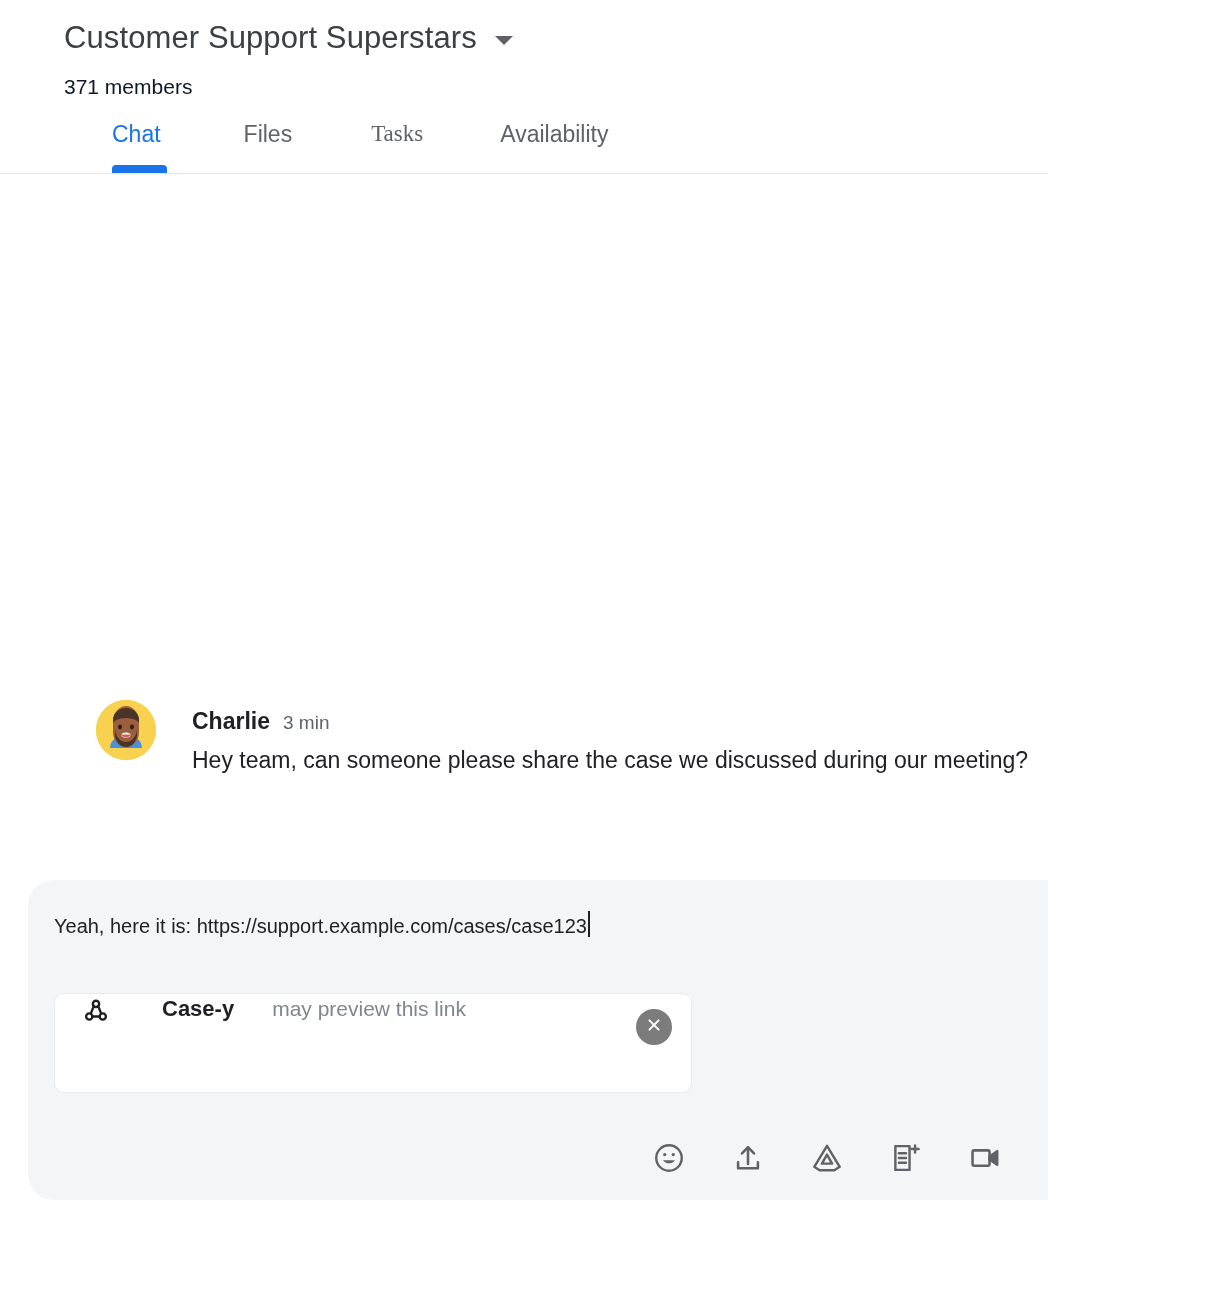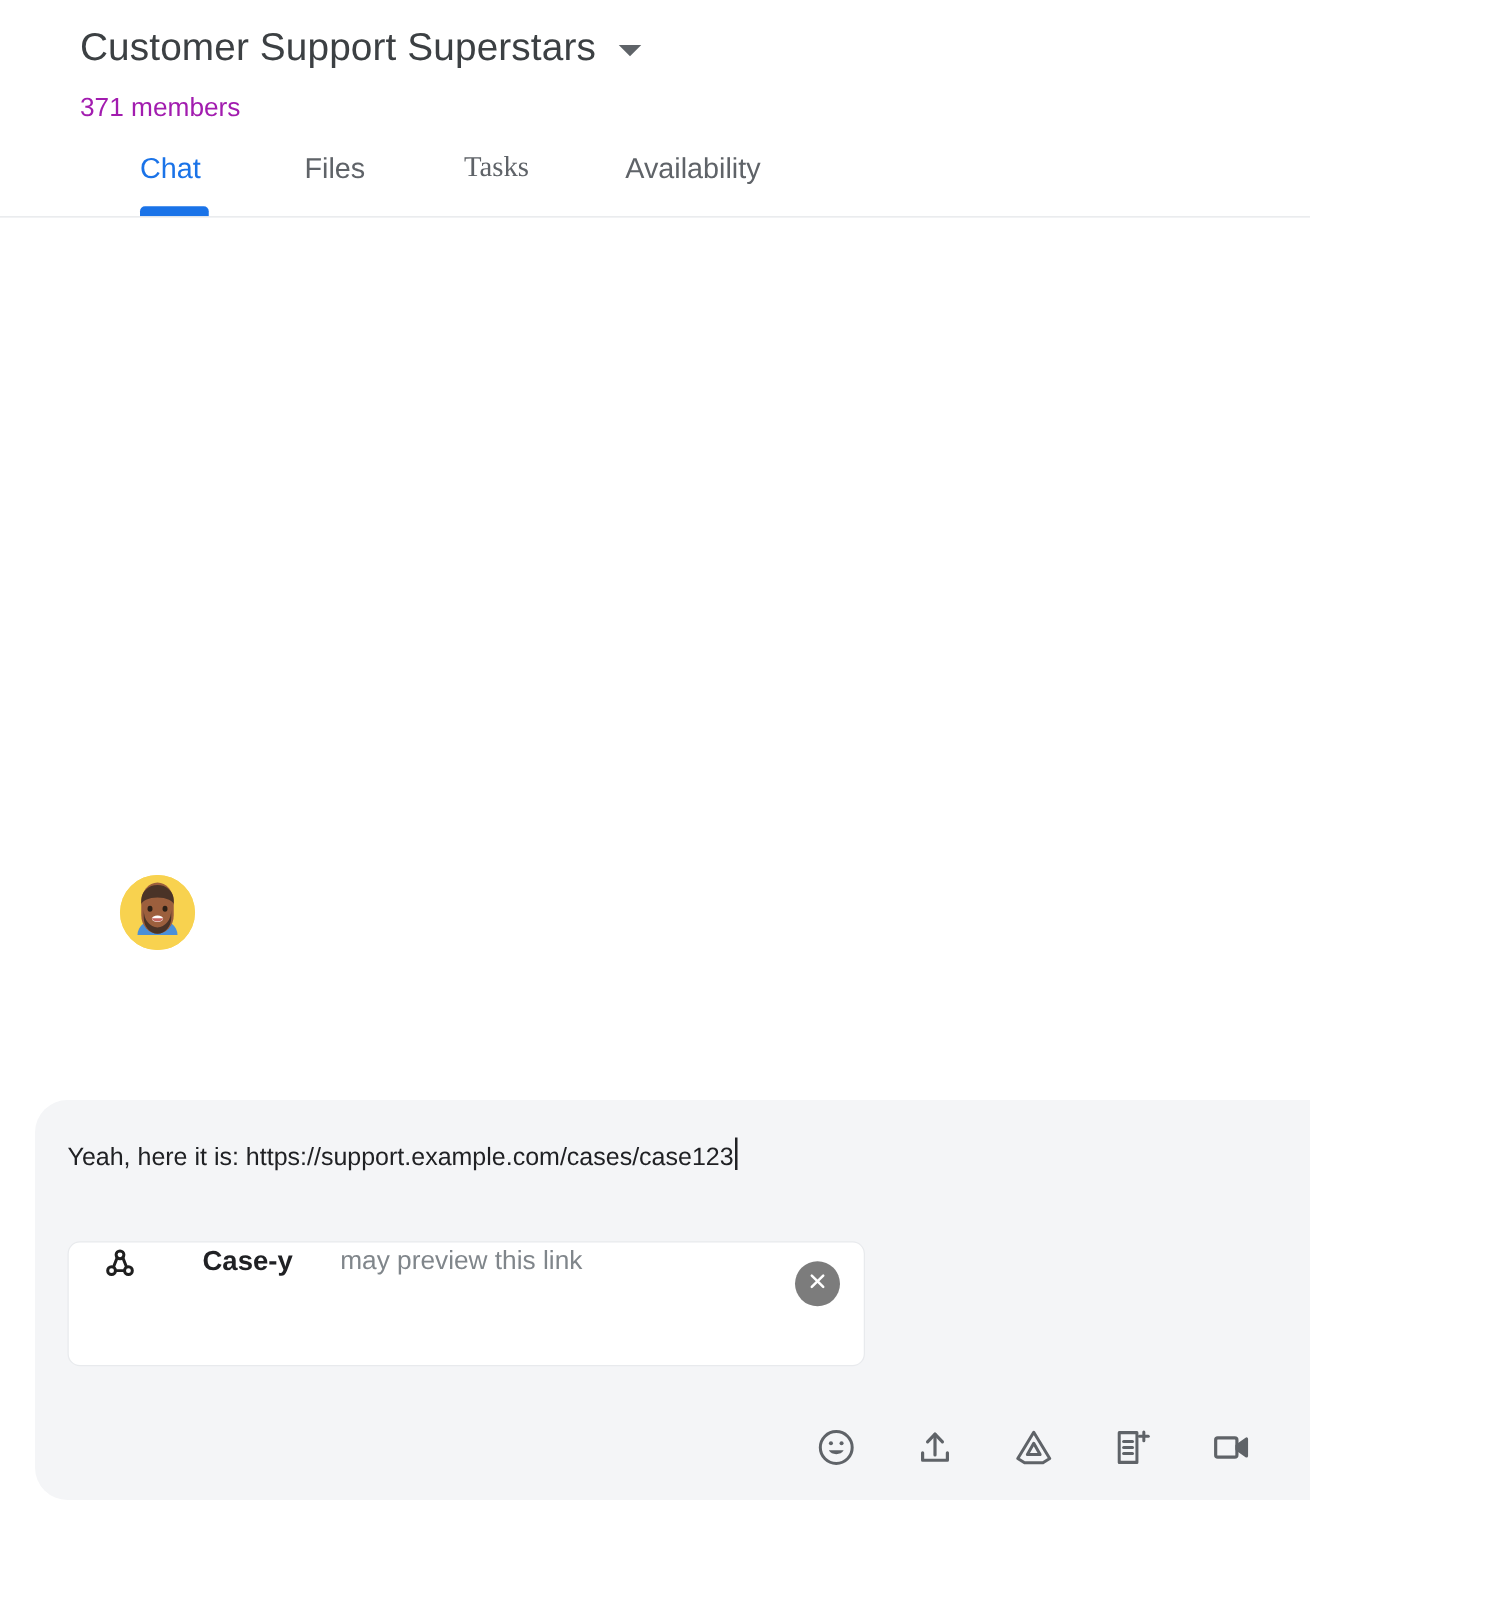--- a/index.html
+++ b/index.html
@@ -47,21 +47,21 @@
     border-left: 9px solid transparent;
     border-right: 9px solid transparent;
     border-top: 9px solid #5f6368;
     margin-top: 4px;
   }
   .members-count {
     position: absolute;
     left: 64px; top: 72px;
     font-size: 21px;
     line-height: 30px;
-    color: #a21caf;
+    color: #0f172a;
     font-weight: 400;
     white-space: nowrap;
   }
   .header-actions {
     position: absolute;
     right: 22px; top: 28px;
     display: flex;
     align-items: center;
     gap: 28px;
   }
@@ -303,20 +303,25 @@
         <path d="M17 20 a13 12 0 0 1 26 0 l0 4 a13 6 0 0 0 -26 0 z" fill="#4a3327"></path>
         <path d="M19 28 a11 14 0 0 0 22 0 l0 6 a11 13 0 0 1 -22 0 z" fill="#4a3327"></path>
         <ellipse cx="24" cy="27" rx="2" ry="2.4" fill="#2c2017"></ellipse>
         <ellipse cx="36" cy="27" rx="2" ry="2.4" fill="#2c2017"></ellipse>
         <ellipse cx="30" cy="35" rx="4.5" ry="2.6" fill="#ffffff"></ellipse>
         <path d="M25.5 34.6 a4.5 2.6 0 0 0 9 0 z" fill="#c4645f"></path>
       </svg>
     </div>
 
     <div class="msg-body">
+      <div class="msg-head">
+        <span class="msg-author">Charlie</span>
+        <span class="msg-time">3 min</span>
+      </div>
+      <div class="msg-text">Hey team, can someone please share the case we discussed during our meeting?</div>
     </div>
   </div>
 
   <div class="composer">
 
     <div class="composer-text">
       <span>Yeah, here it is: https://support.example.com/cases/case123</span><span class="caret"></span>
     </div>
 
     <div class="preview-card">

